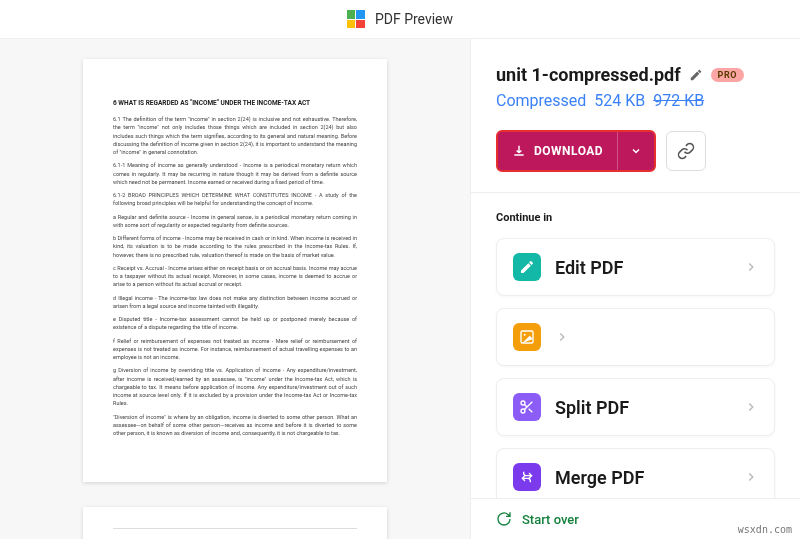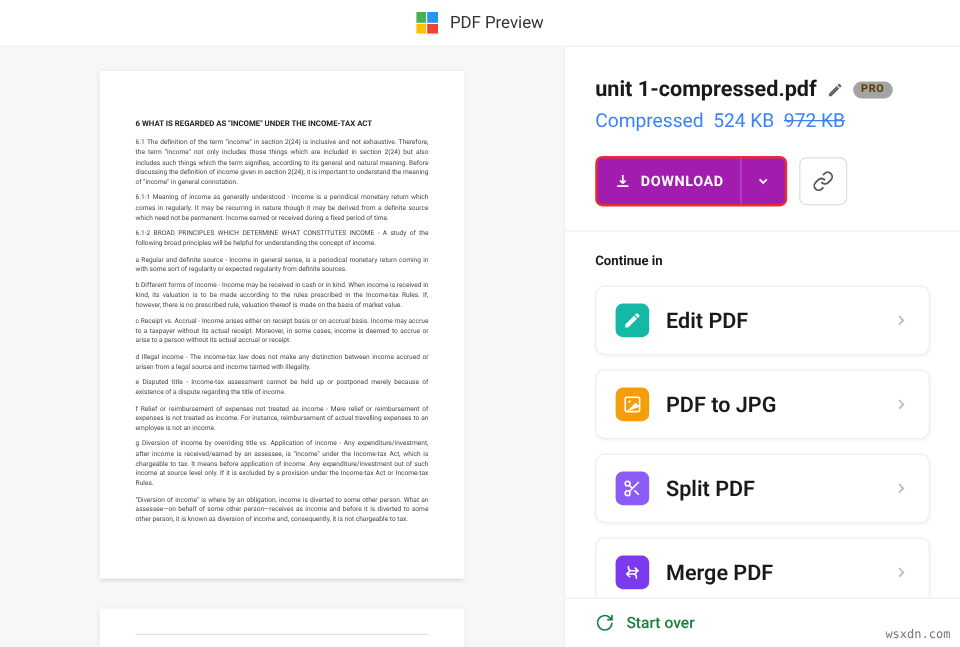--- a/index.html
+++ b/index.html
@@ -18,25 +18,25 @@
 .preview-panel::-webkit-scrollbar-thumb { background: #ccc; border-radius: 6px; }
 .page { background: #fff; box-shadow: 0 1px 4px rgba(0,0,0,0.15); margin: 0 auto 25px; width: 304px; padding: 40px 30px; }
 .page-heading { font-size: 6.5px; font-weight: bold; color: #222; margin-bottom: 8px; }
 .page-para { font-size: 5.5px; color: #444; line-height: 1.5; margin-bottom: 5px; text-align: justify; }
 .page2 { height: 45px; padding: 15px 30px; }
 .side-panel { width: 330px; border-left: 1px solid #eee; display: flex; flex-direction: column; overflow: hidden; }
 .file-info { padding: 25px 25px 20px; }
 .file-title-row { display: flex; align-items: center; gap: 8px; margin-bottom: 6px; }
 .file-title { font-size: 18px; font-weight: 700; color: #1a1a1a; }
 .edit-icon { color: #666; }
-.pro-badge { background: #a3a3a3; color: #5a3b00; font-size: 9px; font-weight: 700; padding: 2px 7px; border-radius: 10px; letter-spacing: 0.5px; }
+.pro-badge { background: #fca5a5; color: #5a3b00; font-size: 9px; font-weight: 700; padding: 2px 7px; border-radius: 10px; letter-spacing: 0.5px; }
 .file-meta { font-size: 16px; color: #3b82f6; }
 .file-meta .old { text-decoration: line-through; margin-left: 4px; }
 .download-row { display: flex; gap: 10px; padding: 0 25px 20px; align-items: center; }
-.download-btn { flex: 0 0 auto; display: flex; align-items: center; background: #a21caf; color: #fff; border: 2px solid #e63030; border-radius: 6px; height: 42px; cursor: pointer; overflow: hidden; }
+.download-btn { flex: 0 0 auto; display: flex; align-items: center; background: #be185d; color: #fff; border: 2px solid #e63030; border-radius: 6px; height: 42px; cursor: pointer; overflow: hidden; }
 .download-main { display: flex; align-items: center; gap: 8px; padding: 0 14px; font-size: 12px; font-weight: 700; letter-spacing: 0.5px; }
 .download-divider { width: 1px; height: 42px; background: rgba(255,255,255,0.25); }
 .download-chevron { padding: 0 12px; display: flex; align-items: center; }
 .link-btn { width: 40px; height: 40px; border: 1px solid #ddd; border-radius: 6px; display: flex; align-items: center; justify-content: center; cursor: pointer; background: #fff; }
 .continue-section { border-top: 1px solid #eee; padding: 18px 25px 0; flex: 1; overflow: hidden; }
 .continue-title { font-size: 11px; font-weight: 700; color: #1a1a1a; margin-bottom: 14px; }
 .tool-card { background: #fff; border: 1px solid #eee; border-radius: 8px; padding: 14px 16px; display: flex; align-items: center; gap: 14px; margin-bottom: 12px; cursor: pointer; box-shadow: 0 1px 3px rgba(0,0,0,0.04); }
 .tool-icon { width: 28px; height: 28px; border-radius: 6px; display: flex; align-items: center; justify-content: center; flex-shrink: 0; }
 .tool-icon.teal { background: #14b8a6; }
 .tool-icon.yellow { background: #f59e0b; }
@@ -141,21 +141,20 @@
       </div>
 
       <div class="tool-card">
         <div class="tool-icon yellow">
           <svg width="16" height="16" viewBox="0 0 24 24" fill="#fff">
               <rect x="3" y="3" width="18" height="18" rx="2" fill="none" stroke="#fff" stroke-width="2"></rect>
               <circle cx="8.5" cy="8.5" r="1.5"></circle>
               <path d="M21 15l-5-5L5 21"></path>
             </svg>
         </div>
-        <div class="tool-label">PDF to JPG</div>
         <div class="tool-chevron">
             <svg width="14" height="14" viewBox="0 0 24 24" fill="none" stroke="currentColor" stroke-width="2.5">
               <path d="M9 6l6 6-6 6"></path>
             </svg>
           </div>
       </div>
 
       <div class="tool-card">
         <div class="tool-icon purple">
           <svg width="16" height="16" viewBox="0 0 24 24" fill="none" stroke="#fff" stroke-width="2">

